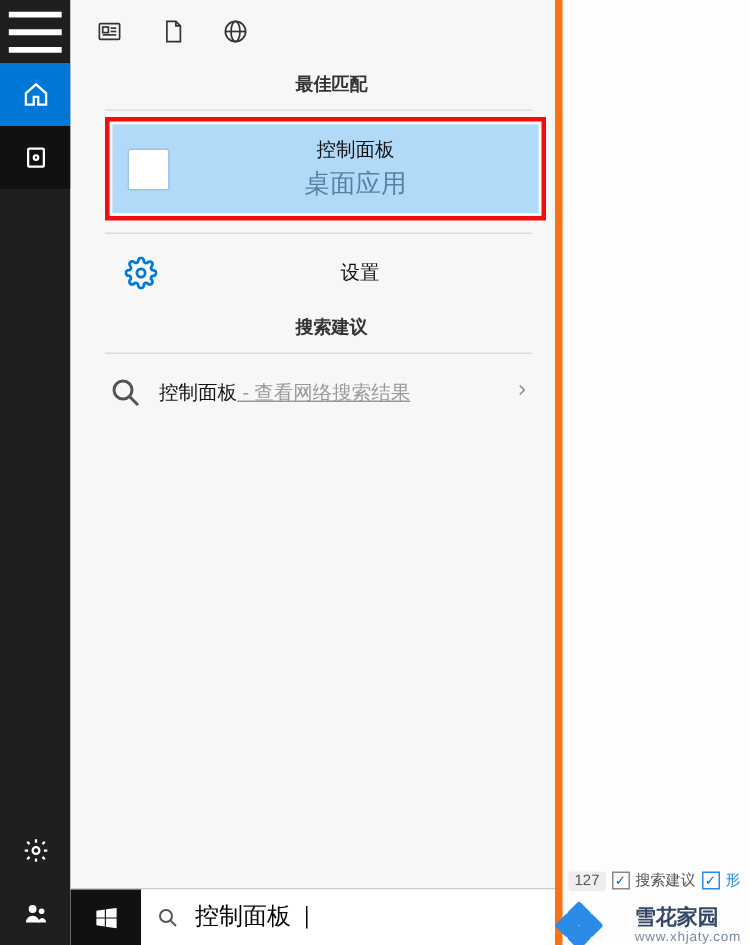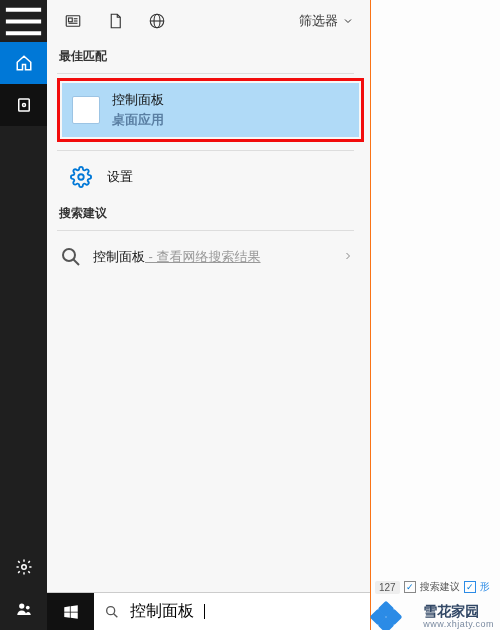--- a/index.html
+++ b/index.html
@@ -11,45 +11,45 @@
 .sidebar-item { width: 47px; height: 42px; display: flex; align-items: center; justify-content: center; color: #fff; cursor: pointer; }
 .sidebar-item.active { background: #0078d7; }
 .sidebar-item.dark { background: #111; }
 .sidebar-item svg { width: 18px; height: 18px; }
 .hamburger { width: 47px; height: 42px; display: flex; align-items: center; justify-content: center; color: #fff; cursor: pointer; }
 .main { flex: 1; display: flex; flex-direction: column; background: #f7f7f7; }
 .toolbar { height: 42px; display: flex; align-items: center; padding: 0 8px; gap: 6px; }
 .tool-icon { width: 36px; height: 36px; display: flex; align-items: center; justify-content: center; color: #333; cursor: pointer; }
 .tool-icon svg { width: 18px; height: 18px; }
 .filter { margin-left: auto; display: flex; align-items: center; gap: 4px; color: #333; font-size: 13px; cursor: pointer; padding: 0 8px; }
-.content { flex: 1; padding: 0 0 0 10px; overflow: hidden; }
+.content { flex: 1; padding: 0 0 0 23px; overflow: hidden; text-align: center; }
 .section-header { font-size: 12px; font-weight: 600; color: #333; padding: 6px 0 6px 2px; }
 .divider { border: none; border-top: 1px solid #ddd; margin: 2px 0 4px 0; width: 95%; }
 .result-highlight { border: 3px solid #f20c0c; padding: 2px; margin: 2px 6px 8px 0; }
 .result-item { display: flex; align-items: center; padding: 8px 10px; gap: 12px; cursor: pointer; }
 .result-item.selected { background: #b0daf7; }
 .result-icon { width: 28px; height: 28px; display: flex; align-items: center; justify-content: center; flex-shrink: 0; }
 .result-icon.cp { background: #fff; border: 1px solid #9cc4e4; border-radius: 2px; }
 .result-icon.settings svg { width: 22px; height: 22px; color: #0078d7; }
 .result-text { display: flex; flex-direction: column; gap: 2px; flex: 1; }
 .result-title { font-size: 13px; color: #111; font-weight: 500; }
-.result-subtitle { font-size: 13px; color: #5a7fa3; font-weight: bold; }
+.result-subtitle { font-size: 17px; color: #5a7fa3; }
 .suggestion-item { display: flex; align-items: center; padding: 10px 6px 10px 2px; gap: 10px; cursor: pointer; }
 .suggestion-icon { width: 24px; height: 24px; display: flex; align-items: center; justify-content: center; color: #555; }
 .suggestion-text { font-size: 13px; color: #111; }
 .suggestion-text .faded { color: #999; text-decoration: underline; }
 .chevron-right { margin-left: auto; color: #888; margin-right: 10px; }
 .searchbar-row { height: 38px; display: flex; align-items: stretch; border-top: 1px solid #ccc; }
 .start-button { width: 47px; background: #111; display: flex; align-items: center; justify-content: center; cursor: pointer; }
 .start-button svg { width: 18px; height: 18px; color: #fff; }
 .searchbox { flex: 1; display: flex; align-items: center; background: #fff; padding: 0 10px; gap: 10px; }
 .searchbox svg { width: 16px; height: 16px; color: #555; }
 .caret { display: inline-block; width: 1px; height: 15px; background: #000; animation: blink 1s step-end infinite; vertical-align: middle; }
 @keyframes blink { 50% { opacity: 0; } }
-.right-panel { position: absolute; left: 370px; top: 0; width: 130px; height: 630px; background: #fdfdfd; border-left: 1px solid #f97316; }
+.right-panel { position: absolute; left: 370px; top: 0; width: 130px; height: 630px; background: #fdfdfd; border-left: 5px solid #f97316; }
 .right-bottom { position: absolute; bottom: 36px; left: 4px; right: 2px; display: flex; align-items: center; gap: 4px; font-size: 11px; color: #555; }
 .badge { background: #eee; padding: 1px 4px; border-radius: 2px; font-size: 10px; }
 .watermark { position: absolute; right: 6px; bottom: 0px; display: flex; align-items: center; gap: 24px; }
 .watermark-logo { width: 26px; height: 26px; position: relative; }
 .wm-petal { position: absolute; width: 12px; height: 12px; background: #2b8be6; border-radius: 2px; transform: rotate(45deg); }
 .wm-text { display: flex; flex-direction: column; line-height: 1.1; }
 .wm-title { font-size: 14px; font-weight: 700; color: #324866; }
 .wm-url { font-size: 9px; color: #7a8aa0; letter-spacing: 0.5px; }
 .checkbox-mock { width: 12px; height: 12px; border: 1px solid #888; display: inline-flex; align-items: center; justify-content: center; color: #0078d7; font-size: 9px; }
 </style>
@@ -113,26 +113,20 @@
             <path d="M15 3v4h4"></path>
           </svg>
       </div>
       <div class="tool-icon">
         <svg viewBox="0 0 24 24" fill="none" stroke="currentColor" stroke-width="1.5">
             <circle cx="12" cy="12" r="9"></circle>
             <ellipse cx="12" cy="12" rx="4" ry="9"></ellipse>
             <line x1="3" y1="12" x2="21" y2="12"></line>
           </svg>
       </div>
-      <div class="filter">
-        <span>筛选器</span>
-        <svg width="12" height="12" viewBox="0 0 24 24" fill="none" stroke="currentColor" stroke-width="2">
-            <polyline points="6 9 12 15 18 9"></polyline>
-          </svg>
-      </div>
     </div>
 
     <div class="content">
       <div class="section-header">最佳匹配</div>
       <hr class="divider">
 
       <div class="result-highlight">
         <div class="result-item selected">
           <div class="result-icon cp">
             <div class="cp-inner"></div>

